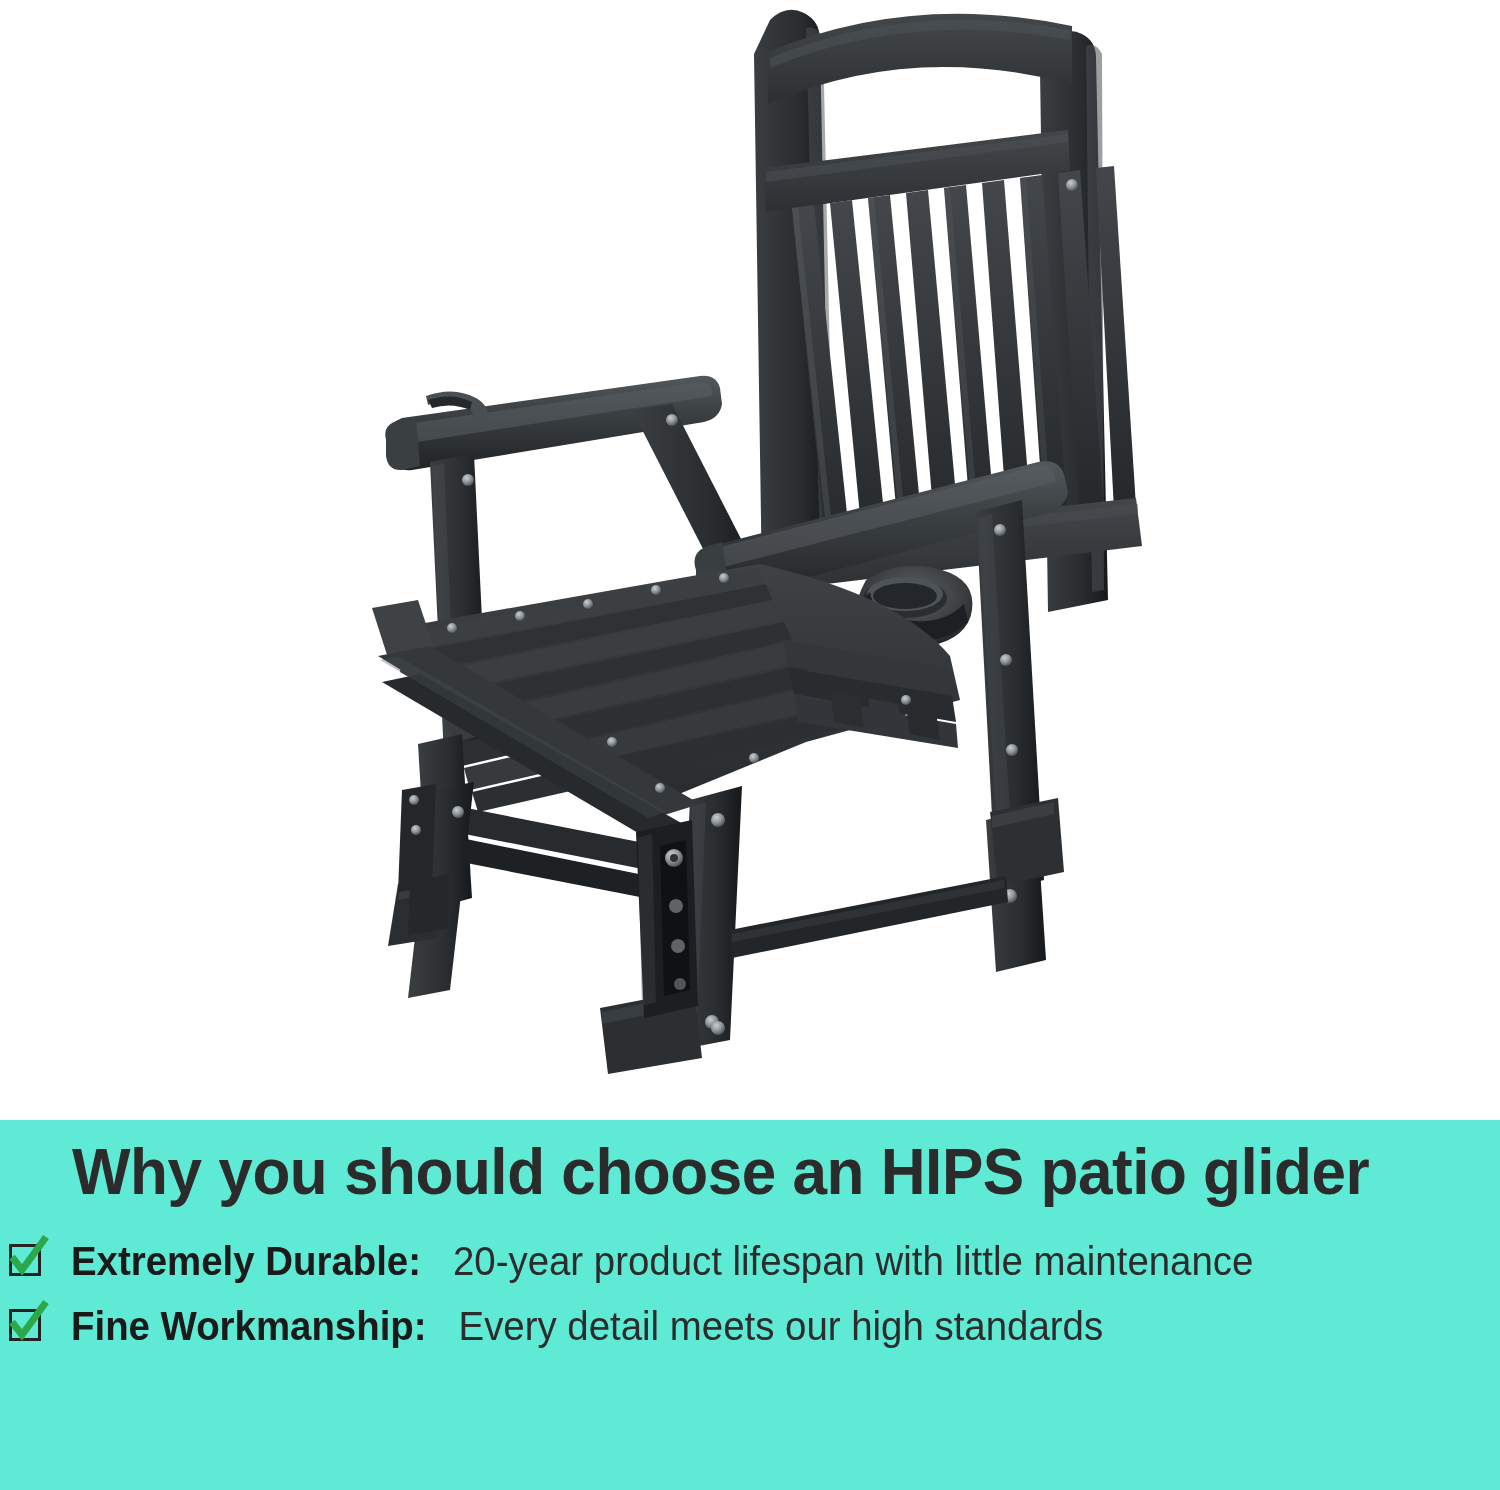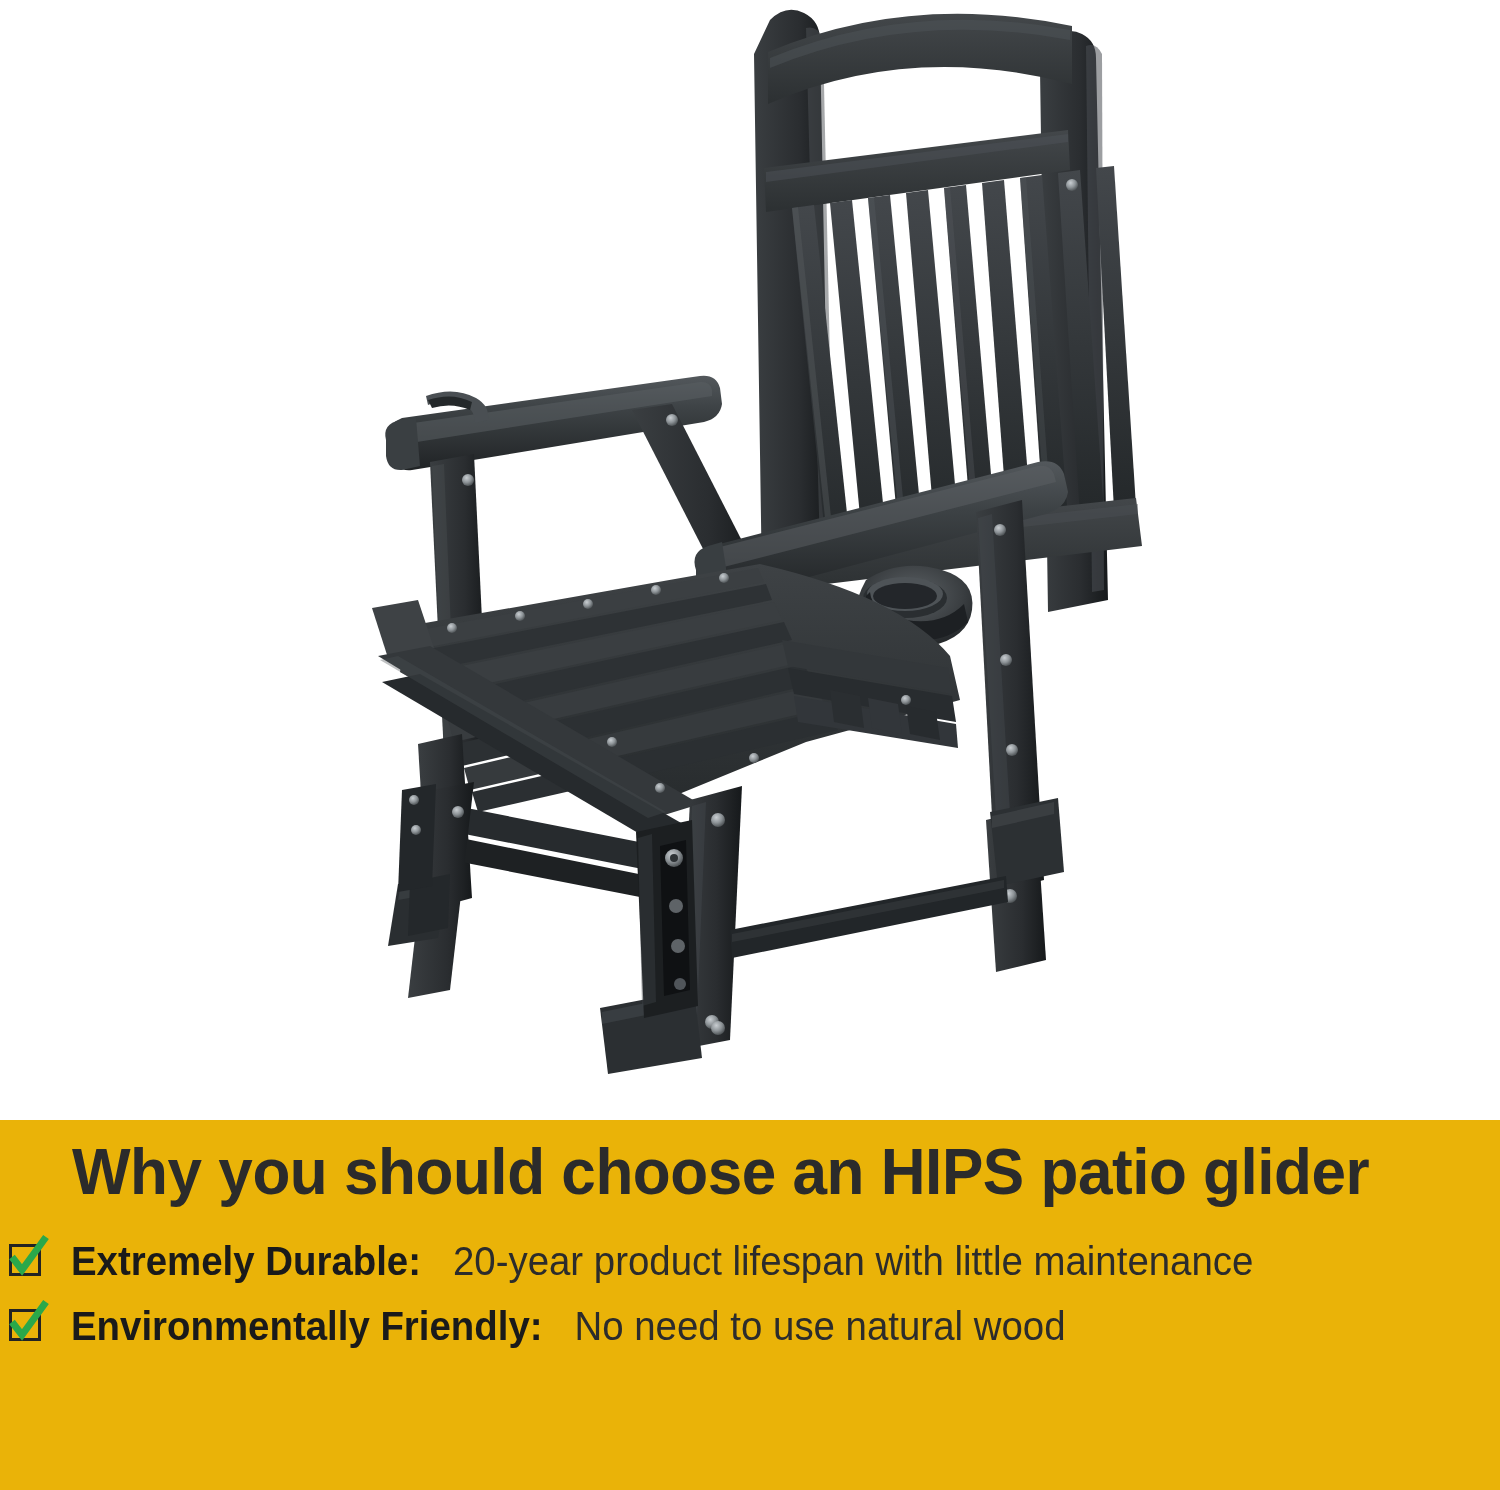--- a/index.html
+++ b/index.html
@@ -13,21 +13,21 @@
   
   #product-photo{
     position:absolute;left:0;top:0;width:1500px;height:1120px;
     background:#ffffff;overflow:hidden;
   }
   #chair-svg{position:absolute;left:0;top:0;width:1500px;height:1120px;}
 
   
   #copy-block{
     position:absolute;left:0;top:1120px;width:1500px;height:370px;
-    background:#eab308;
+    background:#5eead4;
     text-align:right;
   }
 
   #headline{
     position:absolute;left:72px;top:17px;
     font-family:"Liberation Sans Narrow","Liberation Sans","DejaVu Sans Condensed",sans-serif;
     font-weight:bold;
     font-size:64px;
     line-height:70px;
     letter-spacing:-0.5px;
@@ -314,29 +314,29 @@
         </svg>
       </span>
       <span class="benefit-text">
         <span class="benefit-label">Extremely Durable:</span>
         <span class="gap"></span>
         <span class="benefit-desc">20-year product lifespan with little maintenance</span>
       </span>
     </li>
 
 
-
     <li class="benefit-row">
       <span class="check-box">
         <span class="box-outline"></span>
         <svg class="tick" viewBox="0 0 44 44">
           <path d="M7 21 L17 34 L41 1" fill="none" stroke="#2aa84a" stroke-width="7" stroke-linecap="butt" stroke-linejoin="miter"></path>
         </svg>
       </span>
       <span class="benefit-text">
-        <span class="benefit-label">Environmentally Friendly:</span>
+        <span class="benefit-label">Fine Workmanship:</span>
         <span class="gap"></span>
-        <span class="benefit-desc">No need to use natural wood</span>
+        <span class="benefit-desc">Every detail meets our high standards</span>
       </span>
     </li>
 
+
   </ul>
 </div>
 
 </body></html>

